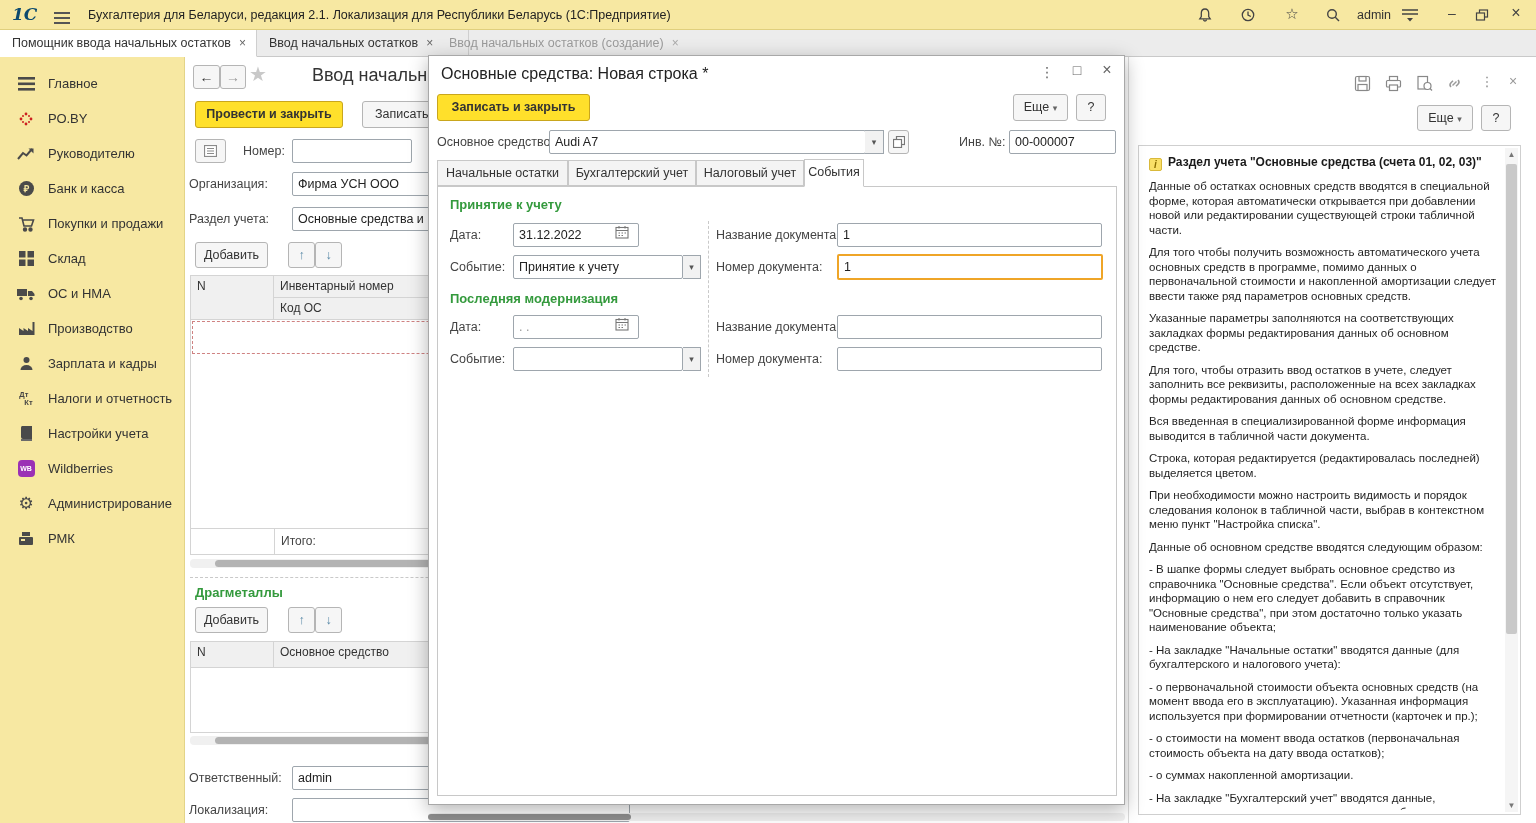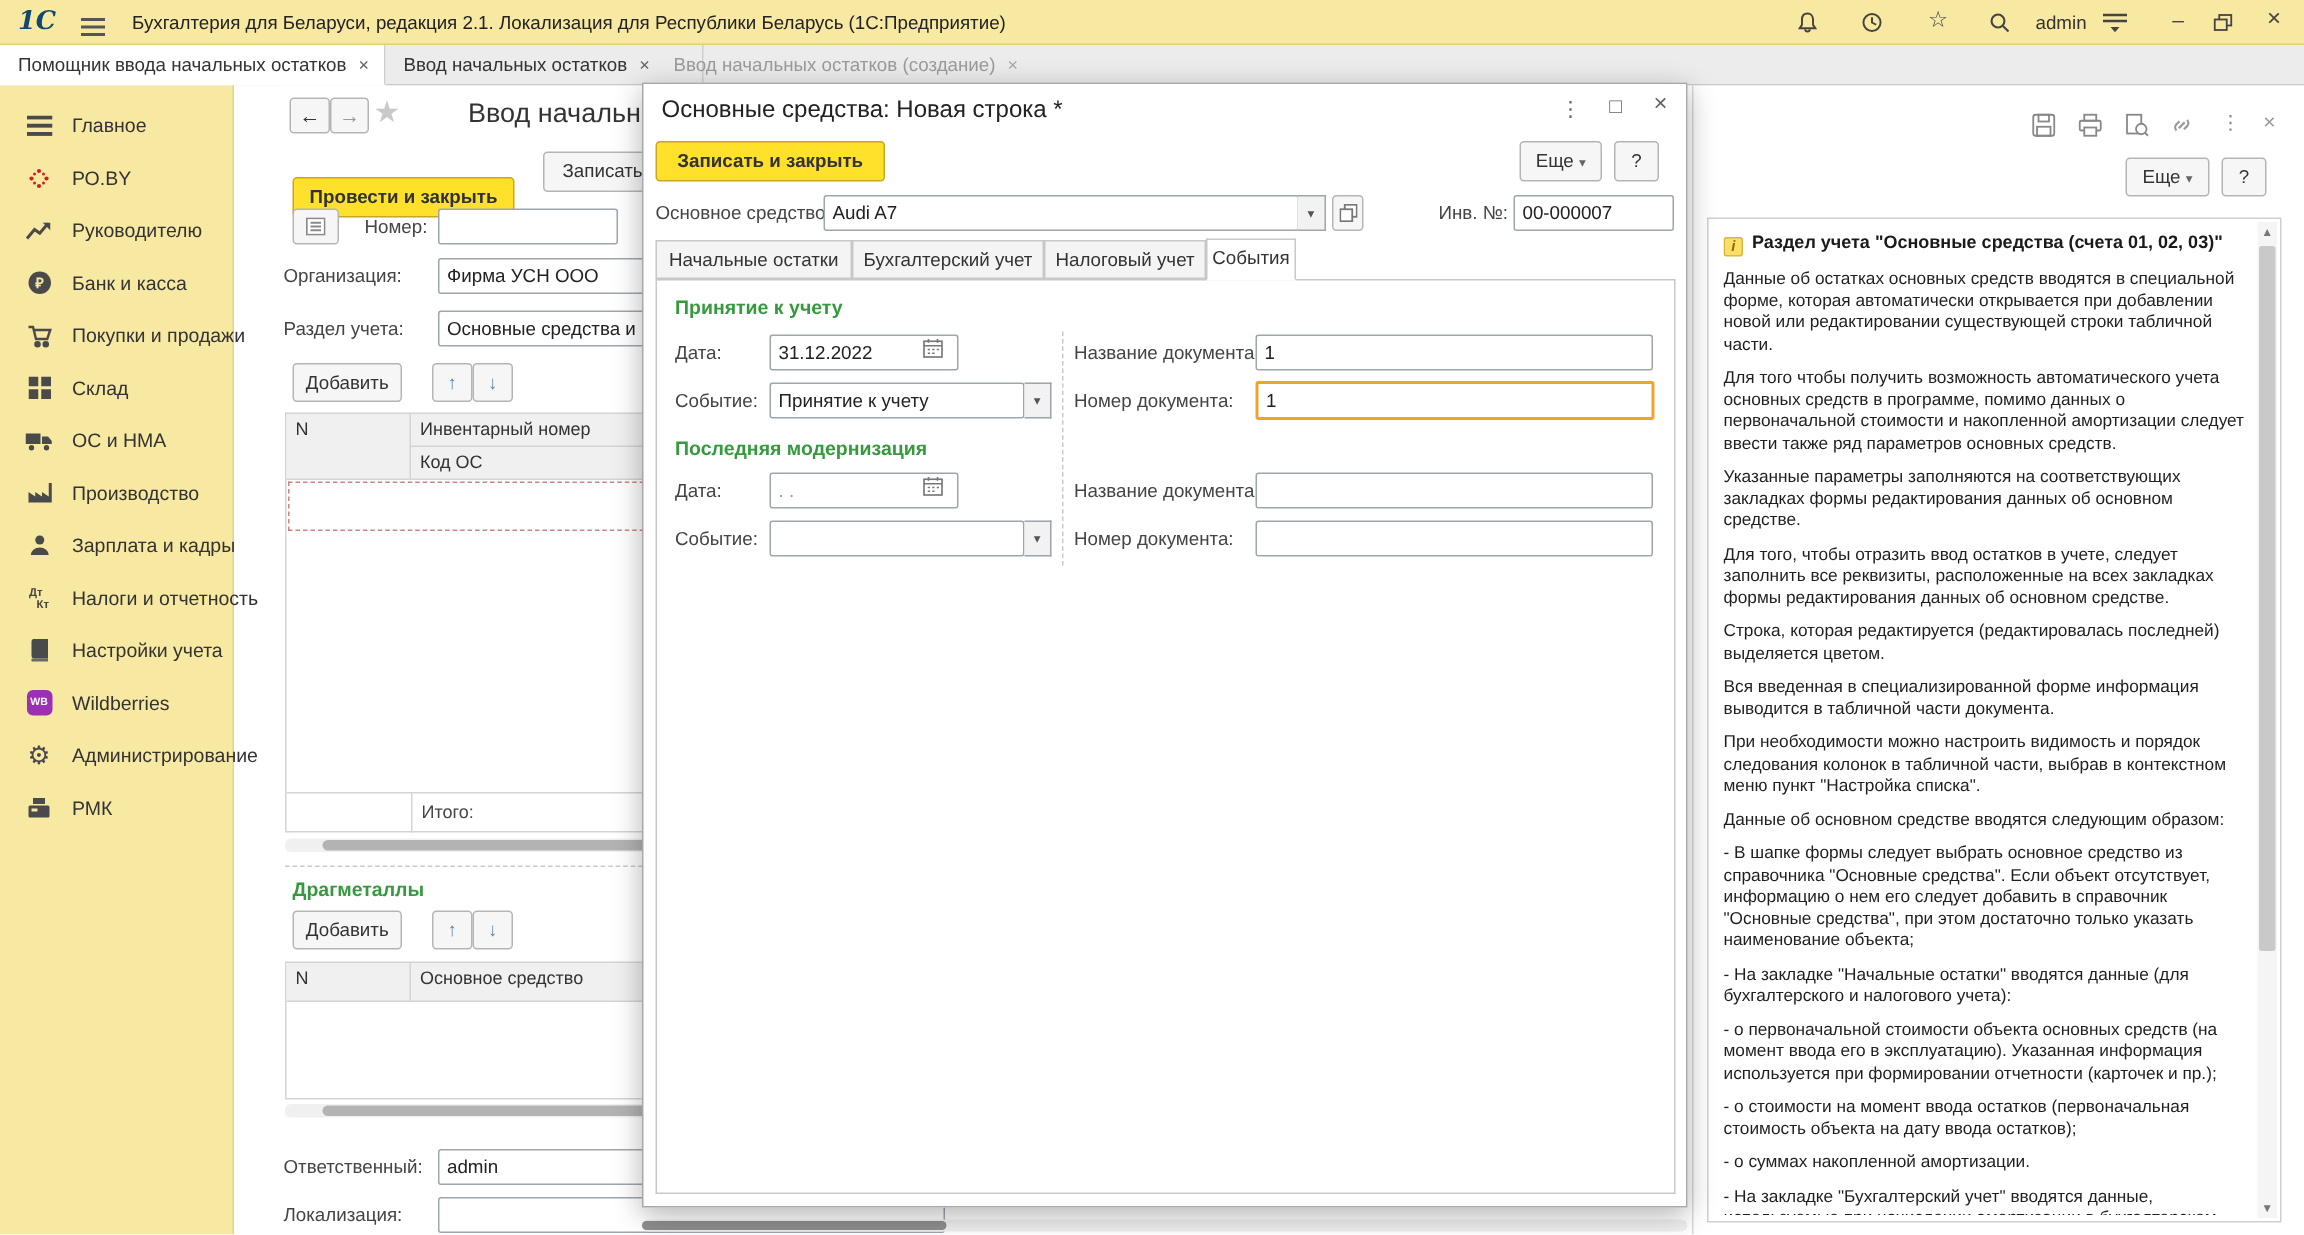--- a/index.html
+++ b/index.html
@@ -18,21 +18,21 @@
 
   
   #tabbar { left:0; top:30px; width:1536px; height:27px; background:#ececec; border-bottom:1px solid #c9c9c9; }
   .tab { position:absolute; top:0; height:27px; font-size:12.5px; color:#333; padding:6px 10px 0 12px; border-right:1px solid #cfcfcf; white-space:nowrap; overflow:hidden; }
   .tab.active { background:#ffffff; border-bottom:1px solid #fff; }
   .tab .x { margin-left:8px; color:#666; font-size:12px; }
   .tab.dim { color:#9b9b9b; }
   .tab.dim .x { color:#aaa; }
 
   
-  #sidebar { left:0; top:57px; width:156px; height:766px; background:#f7e8a2; border-right:1px solid #e3d488; }
+  #sidebar { left:0; top:57px; width:185px; height:766px; background:#f7e8a2; border-right:1px solid #e3d488; }
   .side-item { position:relative; height:35px; display:flex; align-items:center; cursor:pointer; }
   .side-ic { width:20px; height:20px; margin:0 12px 0 16px; display:flex; align-items:center; justify-content:center; flex:none; }
   .side-lbl { font-size:13px; color:#333; white-space:nowrap; }
   .wbbox { width:17px; height:17px; background:#9b30b5; border-radius:4px; color:#fff; font-size:7px; font-weight:bold; display:flex; align-items:center; justify-content:center; }
   .dtkt { font-size:7.5px; font-weight:bold; color:#444; line-height:8px; text-align:left; }
   .gearglyph { font-size:17px; color:#4a4a4a; line-height:18px; }
 
   
   .btn { position:absolute; background:#f6f6f6; border:1px solid #b5b5b5; border-radius:3px; font-size:12.5px; color:#333; text-align:center; cursor:pointer; }
   .btn-yellow { background:#ffe02b; border:1px solid #c9a61d; font-weight:bold; }
@@ -256,21 +256,21 @@
       </div>
     </div>
   </div>
 
   <div id="main" class="abs">
     <div class="btn" style="left:8px;top:8px;width:27px;height:24px;font-size:14px;line-height:22px;">←</div>
     <div class="btn" style="left:35px;top:8px;width:26px;height:24px;font-size:14px;line-height:22px;color:#999;">→</div>
     <div class="abs" style="left:64px;top:5px;font-size:20px;color:#c9c9c9;">★</div>
     <div class="abs" style="left:127px;top:8px;font-size:18px;color:#333;white-space:nowrap;">Ввод начальн</div>
 
-    <div class="btn btn-yellow" style="left:10px;top:44px;width:148px;height:27px;line-height:25px;margin-top:17px;">Провести и закрыть</div>
+    <div class="btn btn-yellow" style="left:10px;top:44px;width:148px;height:27px;line-height:25px;">Провести и закрыть</div>
     <div class="btn" style="left:177px;top:44px;width:110px;height:27px;line-height:25px;text-align:left;padding-left:12px;">Записать</div>
 
     <div class="btn" style="left:10px;top:82px;width:31px;height:24px;">
       <svg style="margin:5px auto 0;" width="13" height="12" viewBox="0 0 13 12" fill="none" stroke="#8a8a8a" stroke-width="1.2">
           <rect x="0.5" y="0.5" width="12" height="11" fill="#fff"></rect>
           <path d="M3 3.5 H10 M3 6 H10 M3 8.5 H10"></path>
         </svg>
     </div>
     <span class="lbl" style="left:58px;top:87px;">Номер:</span>
     <input class="inp" style="left: 107px; top: 82px; width: 120px; height: 24px;" value="">
@@ -430,22 +430,22 @@
     <div class="btn" style="left:288px;top:48px;width:56px;height:26px;line-height:24px;"><span>Еще</span> <span style="font-size:9px;color:#666;">▾</span></div>
     <div class="btn" style="left:352px;top:48px;width:30px;height:26px;line-height:24px;">?</div>
 
     <div class="help-box">
       <div class="help-text">
         <div><span class="info-badge">i</span><span class="help-title">Раздел учета "Основные средства (счета 01, 02, 03)"</span></div>
         <div class="help-p">Данные об остатках основных средств вводятся в специальной форме, которая автоматически открывается при добавлении новой или редактировании существующей строки табличной части.</div>
         <div class="help-p">Для того чтобы получить возможность автоматического учета основных средств в программе, помимо данных о первоначальной стоимости и накопленной амортизации следует ввести также ряд параметров основных средств.</div>
         <div class="help-p">Указанные параметры заполняются на соответствующих закладках формы редактирования данных об основном средстве.</div>
         <div class="help-p">Для того, чтобы отразить ввод остатков в учете, следует заполнить все реквизиты, расположенные на всех закладках формы редактирования данных об основном средстве.</div>
+        <div class="help-p">Вся введенная в специализированной форме информация выводится в табличной части документа.</div>
         <div class="help-p">Строка, которая редактируется (редактировалась последней) выделяется цветом.</div>
-        <div class="help-p">Вся введенная в специализированной форме информация выводится в табличной части документа.</div>
         <div class="help-p">При необходимости можно настроить видимость и порядок следования колонок в табличной части, выбрав в контекстном меню пункт "Настройка списка".</div>
         <div class="help-p">Данные об основном средстве вводятся следующим образом:</div>
         <div class="help-p">- В шапке формы следует выбрать основное средство из справочника "Основные средства". Если объект отсутствует, информацию о нем его следует добавить в справочник "Основные средства", при этом достаточно только указать наименование объекта;</div>
         <div class="help-p">- На закладке "Начальные остатки" вводятся данные (для бухгалтерского и налогового учета):</div>
         <div class="help-p">- о первоначальной стоимости объекта основных средств (на момент ввода его в эксплуатацию). Указанная информация используется при формировании отчетности (карточек и пр.);</div>
         <div class="help-p">- о стоимости на момент ввода остатков (первоначальная стоимость объекта на дату ввода остатков);</div>
         <div class="help-p">- о суммах накопленной амортизации.</div>
         <div class="help-p">- На закладке "Бухгалтерский учет" вводятся данные, используемые при начислении амортизации в бухгалтерском учете, в частности:</div>
 
       </div>

